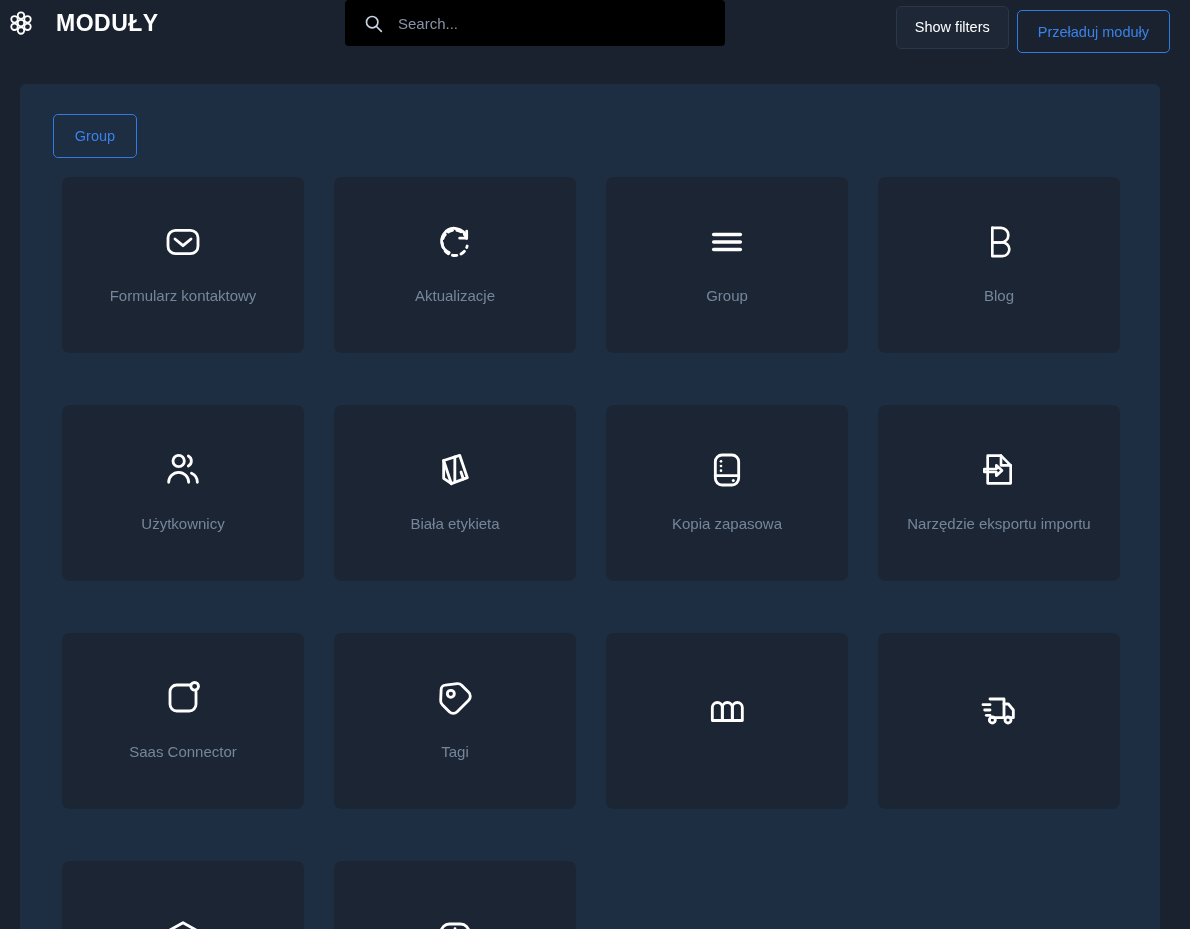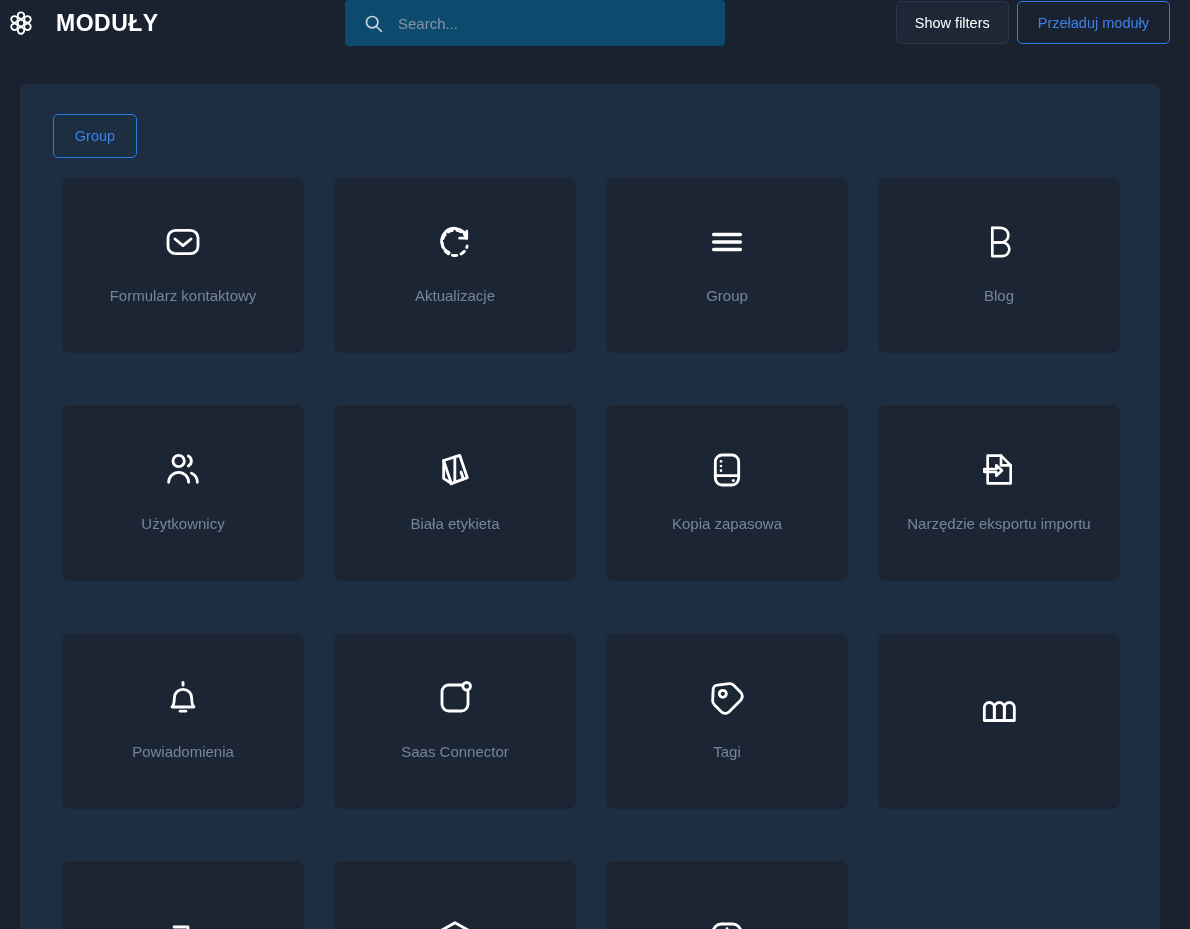--- a/index.html
+++ b/index.html
@@ -30,21 +30,21 @@
   #brand .brand-title {
     color: #ffffff;
     font-size: 23px;
     font-weight: bold;
     letter-spacing: 0.5px;
   }
 
   #search-wrap {
     width: 380px;
     height: 46px;
-    background: #0c4a6e;
+    background: #000000;
     border-radius: 4px;
     display: flex;
     align-items: center;
     gap: 14px;
     padding: 0 0 0 18px;
   }
   #search-wrap .search-icon { width: 21px; height: 21px; color: #c7d3e0; flex: none; }
   #search-input {
     flex: 1;
     height: 100%;
@@ -79,20 +79,21 @@
     border: 1px solid #2a3purple;
     border: 1px solid #2a3purple;
     border: 1px solid #28374a;
     color: #ffffff;
   }
   .hdr-btn.outline {
     background: transparent;
     border: 1px solid #2f7de1;
     color: #3b82e8;
     padding: 12px 20px;
+    margin-top: 9px;
   }
 
   
   #content-panel {
     position: absolute;
     left: 20px;
     top: 84px;
     width: 1140px;
     height: 1000px;
     background: #1d2d42;
@@ -276,30 +277,20 @@
       <span class="mod-icon">
         <svg viewBox="0 0 24 24" fill="none" stroke="currentColor" stroke-width="1.6" stroke-linecap="round" stroke-linejoin="round">
           <path d="M19 9.2 V20 H5.2 V3.4 H13.2 Z"></path>
           <path d="M13.2 3.4 V9.2 H19"></path>
           <path d="M3.2 11.4 h7.2 V9.2 l3.4 3.1 l-3.4 3.1 v-2.2 H3.2 Z"></path>
         </svg>
       </span>
       <span class="mod-label">Narzędzie eksportu importu</span>
     </div>
 
-    <div class="module-card">
-      <span class="mod-icon">
-        <svg viewBox="0 0 24 24" fill="none" stroke="currentColor" stroke-width="1.7" stroke-linecap="round" stroke-linejoin="round">
-          <path d="M12 2.6 v1.7"></path>
-          <path d="M5.4 17.4 c1.4 -1.4 1.4 -3 1.4 -5.4 a5.2 5.2 0 0 1 10.4 0 c0 2.4 0 4 1.4 5.4 Z"></path>
-          <path d="M10.3 19.9 h3.4"></path>
-        </svg>
-      </span>
-      <span class="mod-label">Powiadomienia</span>
-    </div>
 
     <div class="module-card">
       <span class="mod-icon">
         <svg viewBox="0 0 24 24" fill="none" stroke="currentColor" stroke-width="1.7" stroke-linecap="round" stroke-linejoin="round">
           <path d="M16.5 4.2 H8.2 A4 4 0 0 0 4.2 8.2 v7.6 a4 4 0 0 0 4 4 h7.6 a4 4 0 0 0 4 -4 V8.4"></path>
           <circle cx="19" cy="5" r="2.3"></circle>
         </svg>
       </span>
       <span class="mod-label">Saas Connector</span>
     </div>

